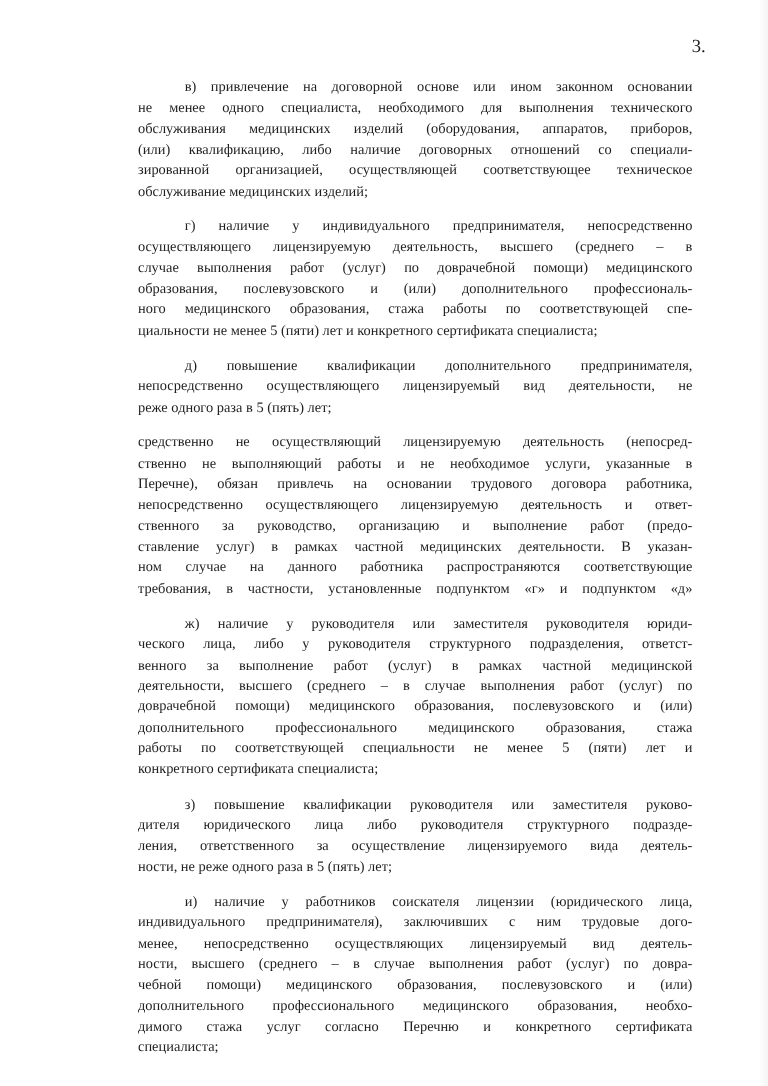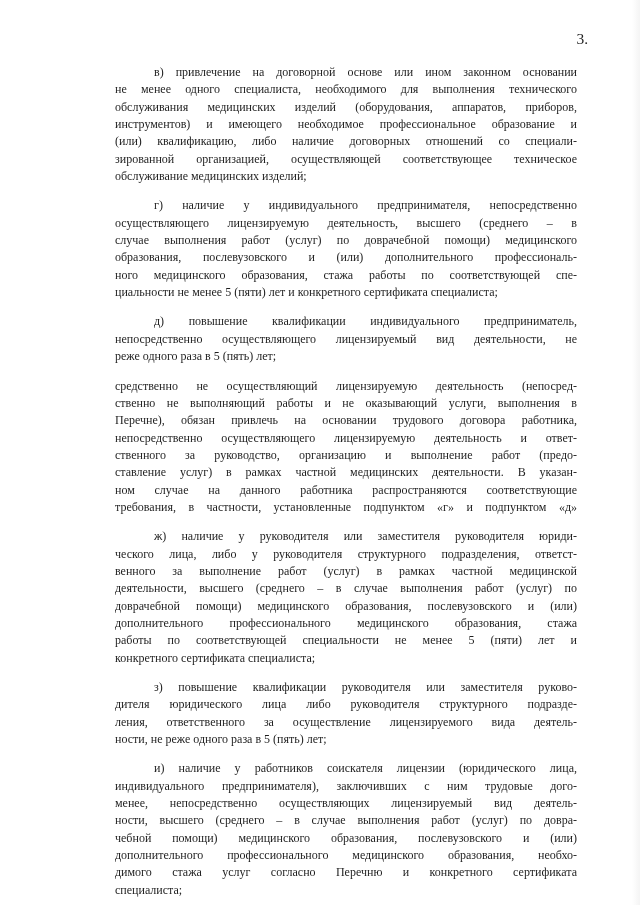--- a/index.html
+++ b/index.html
@@ -37,41 +37,40 @@
 </head>
 <body>
 
 <div class="page-number">3.</div>
 
 <div class="body-text">
   <p class="para">
       <span class="line first">в) привлечение на договорной основе или ином законном основании</span>
       <span class="line">не менее одного специалиста, необходимого для выполнения технического</span>
       <span class="line">обслуживания медицинских изделий (оборудования, аппаратов, приборов,</span>
-      <span class="line">инструментов) и имеющего необходимое профессиональное образование и</span>
       <span class="line">(или) квалификацию, либо наличие договорных отношений со специали-</span>
       <span class="line">зированной организацией, осуществляющей соответствующее техническое</span>
       <span class="line last">обслуживание медицинских изделий;</span>
     </p>
   <p class="para">
       <span class="line first">г) наличие у индивидуального предпринимателя, непосредственно</span>
       <span class="line">осуществляющего лицензируемую деятельность, высшего (среднего – в</span>
       <span class="line">случае выполнения работ (услуг) по доврачебной помощи) медицинского</span>
       <span class="line">образования, послевузовского и (или) дополнительного профессиональ-</span>
       <span class="line">ного медицинского образования, стажа работы по соответствующей спе-</span>
       <span class="line last">циальности не менее 5 (пяти) лет и конкретного сертификата специалиста;</span>
     </p>
   <p class="para">
-      <span class="line first">д) повышение квалификации индивидуального предприниматель,</span>
+      <span class="line first">д) повышение квалификации дополнительного предпринимателя,</span>
       <span class="line">непосредственно осуществляющего лицензируемый вид деятельности, не</span>
       <span class="line last">реже одного раза в 5 (пять) лет;</span>
     </p>
   <p class="para">
       <span class="line">средственно не осуществляющий лицензируемую деятельность (непосред-</span>
-      <span class="line">ственно не выполняющий работы и не оказывающий услуги, выполнения в</span>
+      <span class="line">ственно не выполняющий работы и не необходимое услуги, указанные в</span>
       <span class="line">Перечне), обязан привлечь на основании трудового договора работника,</span>
       <span class="line">непосредственно осуществляющего лицензируемую деятельность и ответ-</span>
       <span class="line">ственного за руководство, организацию и выполнение работ (предо-</span>
       <span class="line">ставление услуг) в рамках частной медицинских деятельности. В указан-</span>
       <span class="line">ном случае на данного работника распространяются соответствующие</span>
       <span class="line">требования, в частности, установленные подпунктом «г» и подпунктом «д»</span>
     </p>
   <p class="para">
       <span class="line first">ж) наличие у руководителя или заместителя руководителя юриди-</span>
       <span class="line">ческого лица, либо у руководителя структурного подразделения, ответст-</span>

